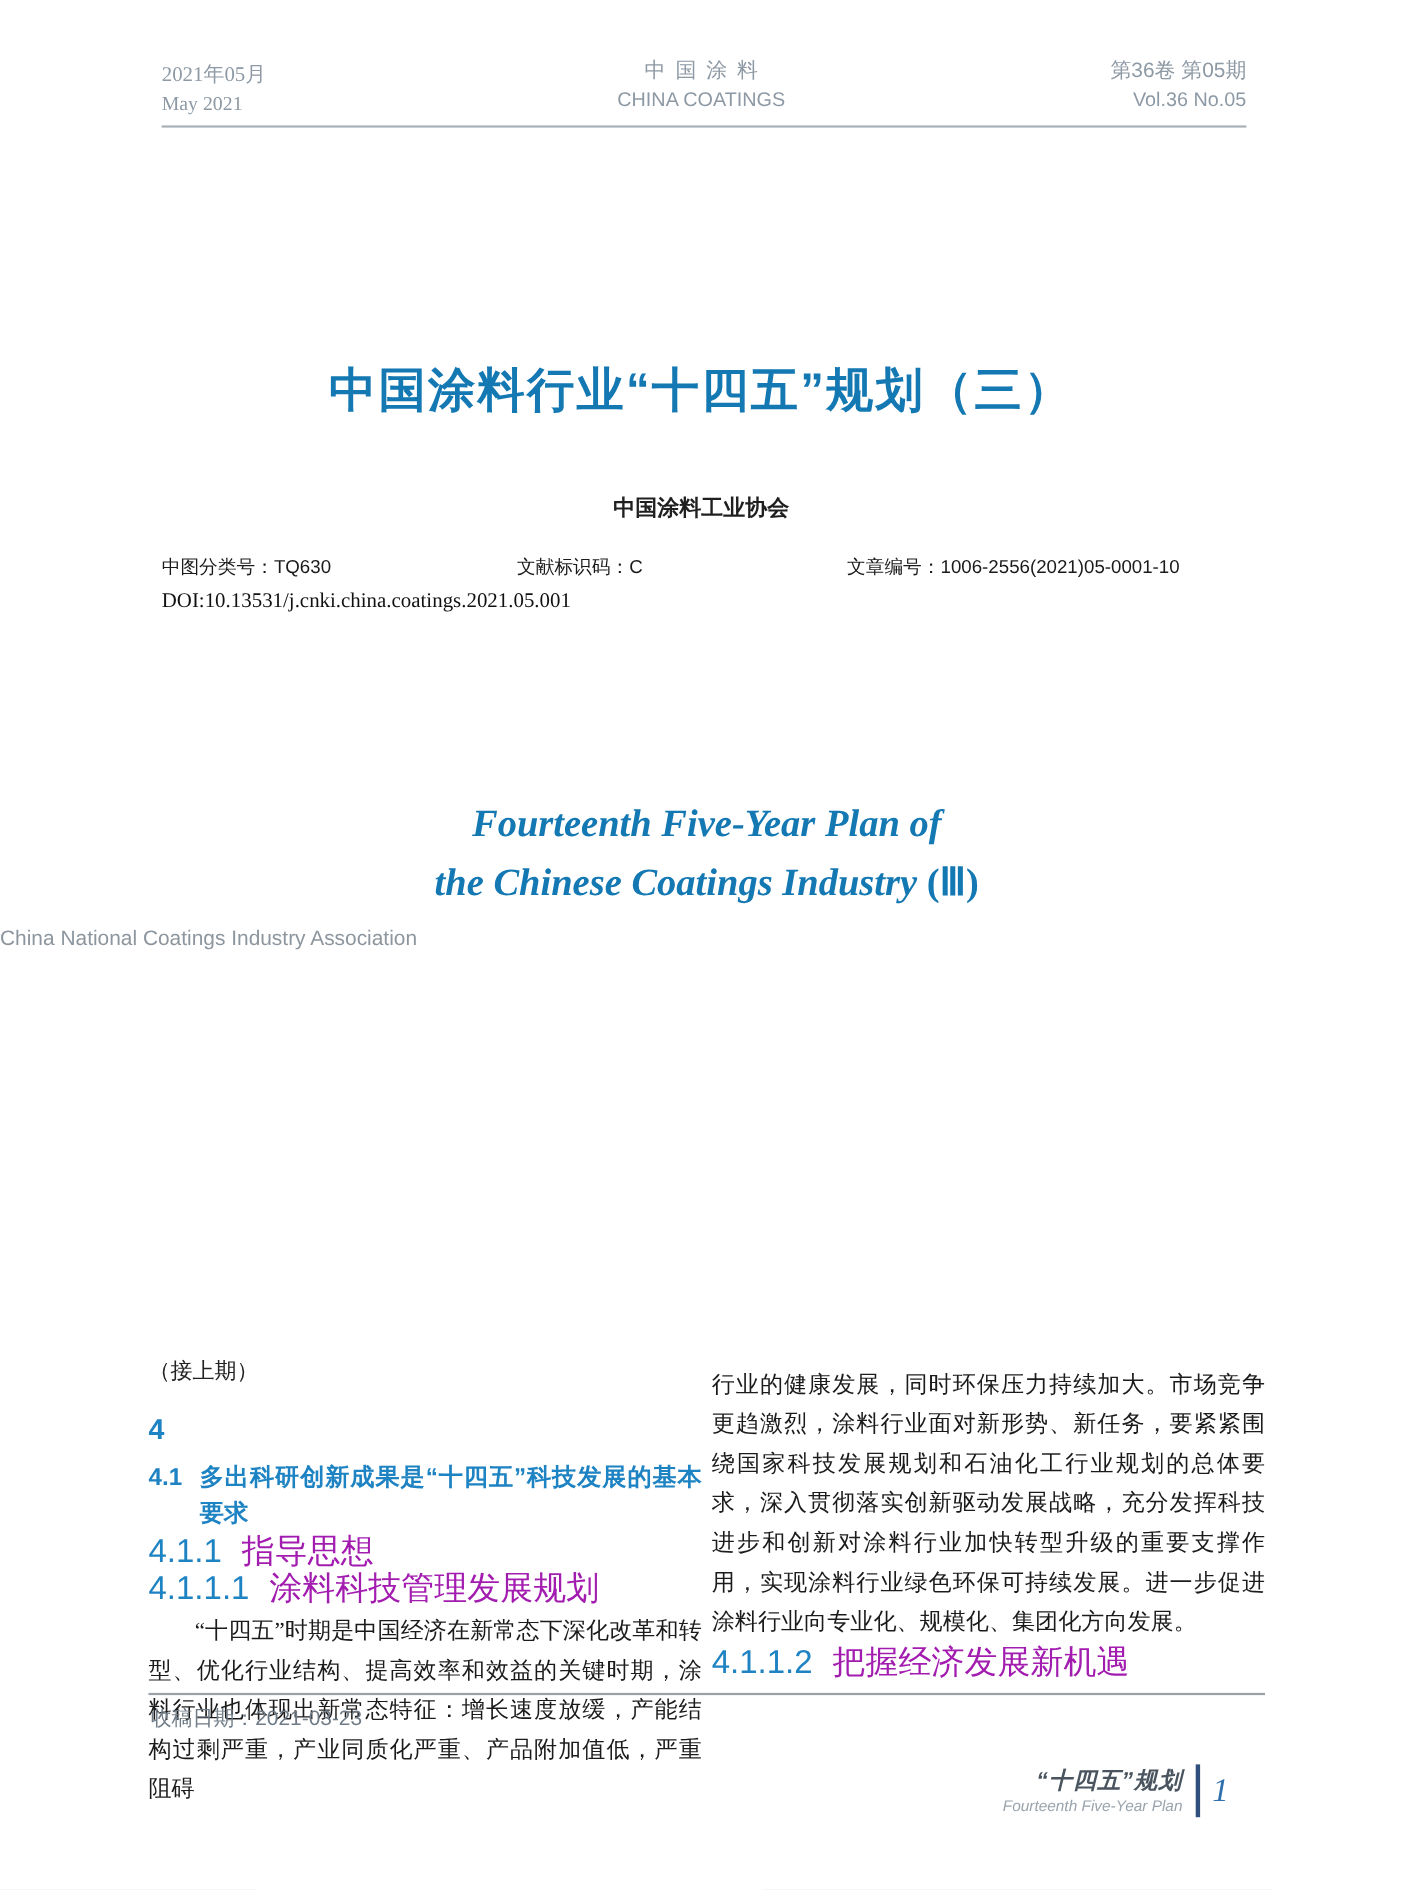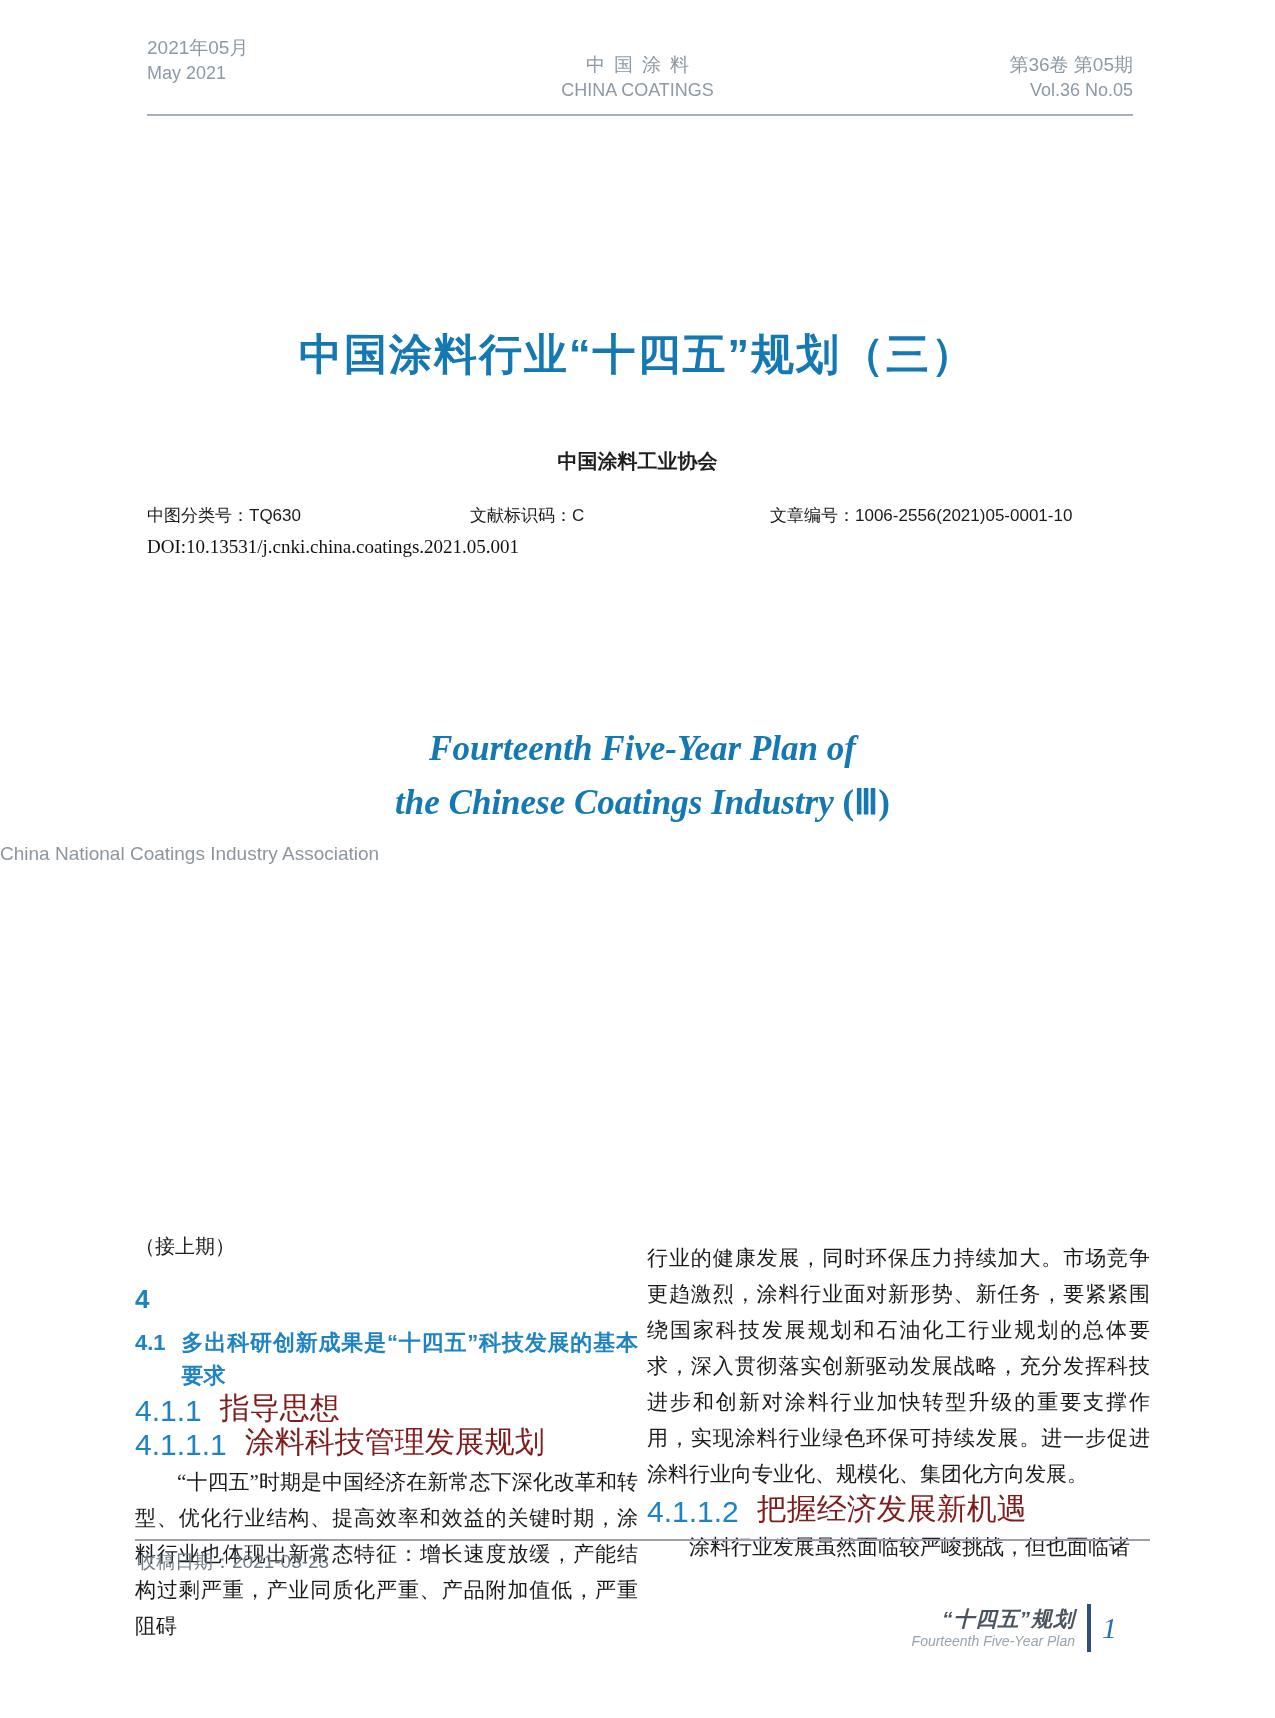--- a/index.html
+++ b/index.html
@@ -11,21 +11,21 @@
     margin: 0 auto;
     overflow: hidden;
     font-family: "Liberation Sans", sans-serif;
   }
   .abs { position: absolute; }
 
   
   .hdr { color: #8d99a4; }
   .hdr .l1 { font-size: 19px; line-height: 26px; white-space: nowrap; }
   .hdr .l2 { font-size: 18px; line-height: 24px; white-space: nowrap; }
-  #header-left  { left: 147px; top: 35px; }
+  #header-left  { left: 147px; top: 56px; font-family: Liberation Serif, serif; }
   #header-center{ left: 50%; top: 52px; transform: translateX(-50%); text-align: center; }
   #header-center .l1 { letter-spacing: 9px; text-indent: 9px; }
   #header-right { right: 142px; top: 52px; text-align: right; }
   #header-rule  { left: 147px; right: 142px; top: 114px; height: 2px; background: #a8b0b8; }
 
   
   #title-cn {
     left: 0; right: 0; top: 326px;
     text-align: center;
     font-size: 43px; font-weight: bold; letter-spacing: 2px;
@@ -84,22 +84,22 @@
     margin-bottom: 2px;
   }
   .h2row .txt { flex: 1; text-align: justify; }
   .h3row {
     display: flex; gap: 18px;
     font-size: 30px; line-height: 33px;
     margin-bottom: 1px;
   }
   .h3row .num { color: #1e83c2; }
   .h3row .txt {
-    color: #7f1d1d;
-    font-family: Liberation Mono, monospace;
+    color: #a21caf;
+    font-family: Liberation Serif, serif;
   }
   .para {
     font-family: "Liberation Serif", serif;
     font-size: 21px; line-height: 36px;
     text-align: justify;
     color: #1b1b1b;
     margin: 0;
   }
   .indent { text-indent: 2em; }
   #col-left .para { margin-top: 3px; }
@@ -176,21 +176,20 @@
   </div>
 
   <div id="col-right" class="abs col">
     <p class="para">行业的健康发展，同时环保压力持续加大。市场竞争更趋激烈，涂料行业面对新形势、新任务，要紧紧围绕国家科技发展规划和石油化工行业规划的总体要求，深入贯彻落实创新驱动发展战略，充分发挥科技进步和创新对涂料行业加快转型升级的重要支撑作用，实现涂料行业绿色环保可持续发展。进一步促进涂料行业向专业化、规模化、集团化方向发展。</p>
 
     <div class="h3row">
       <span class="num">4.1.1.2</span>
       <span class="txt">把握经济发展新机遇</span>
     </div>
 
-    <p class="para indent">涂料行业发展虽然面临较严峻挑战，但也面临诸</p>
   </div>
 
   <div id="foot-rule" class="abs"></div>
   <div id="received" class="abs">收稿日期：2021-03-23</div>
 
   <div id="footer" class="abs">
     <div class="f-text">
       <div class="f-cn">“十四五”规划</div>
       <div class="f-en">Fourteenth Five-Year Plan</div>
     </div>

